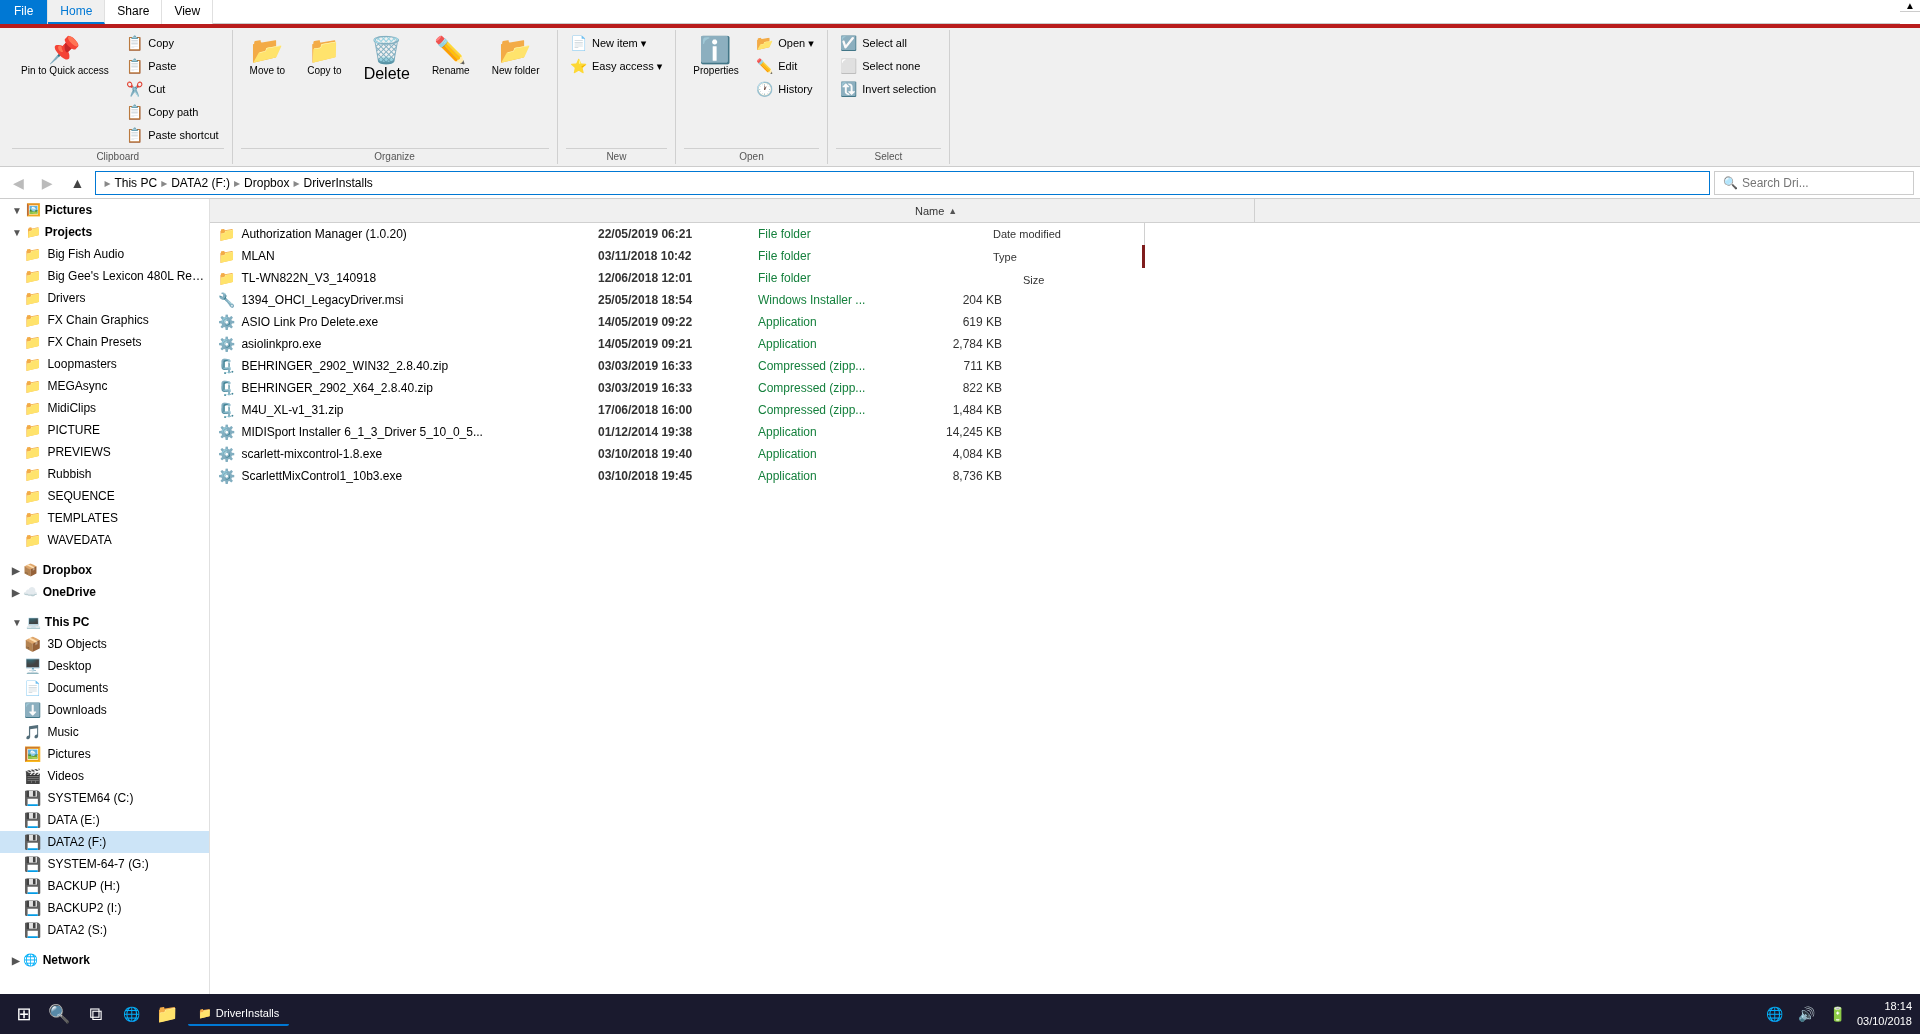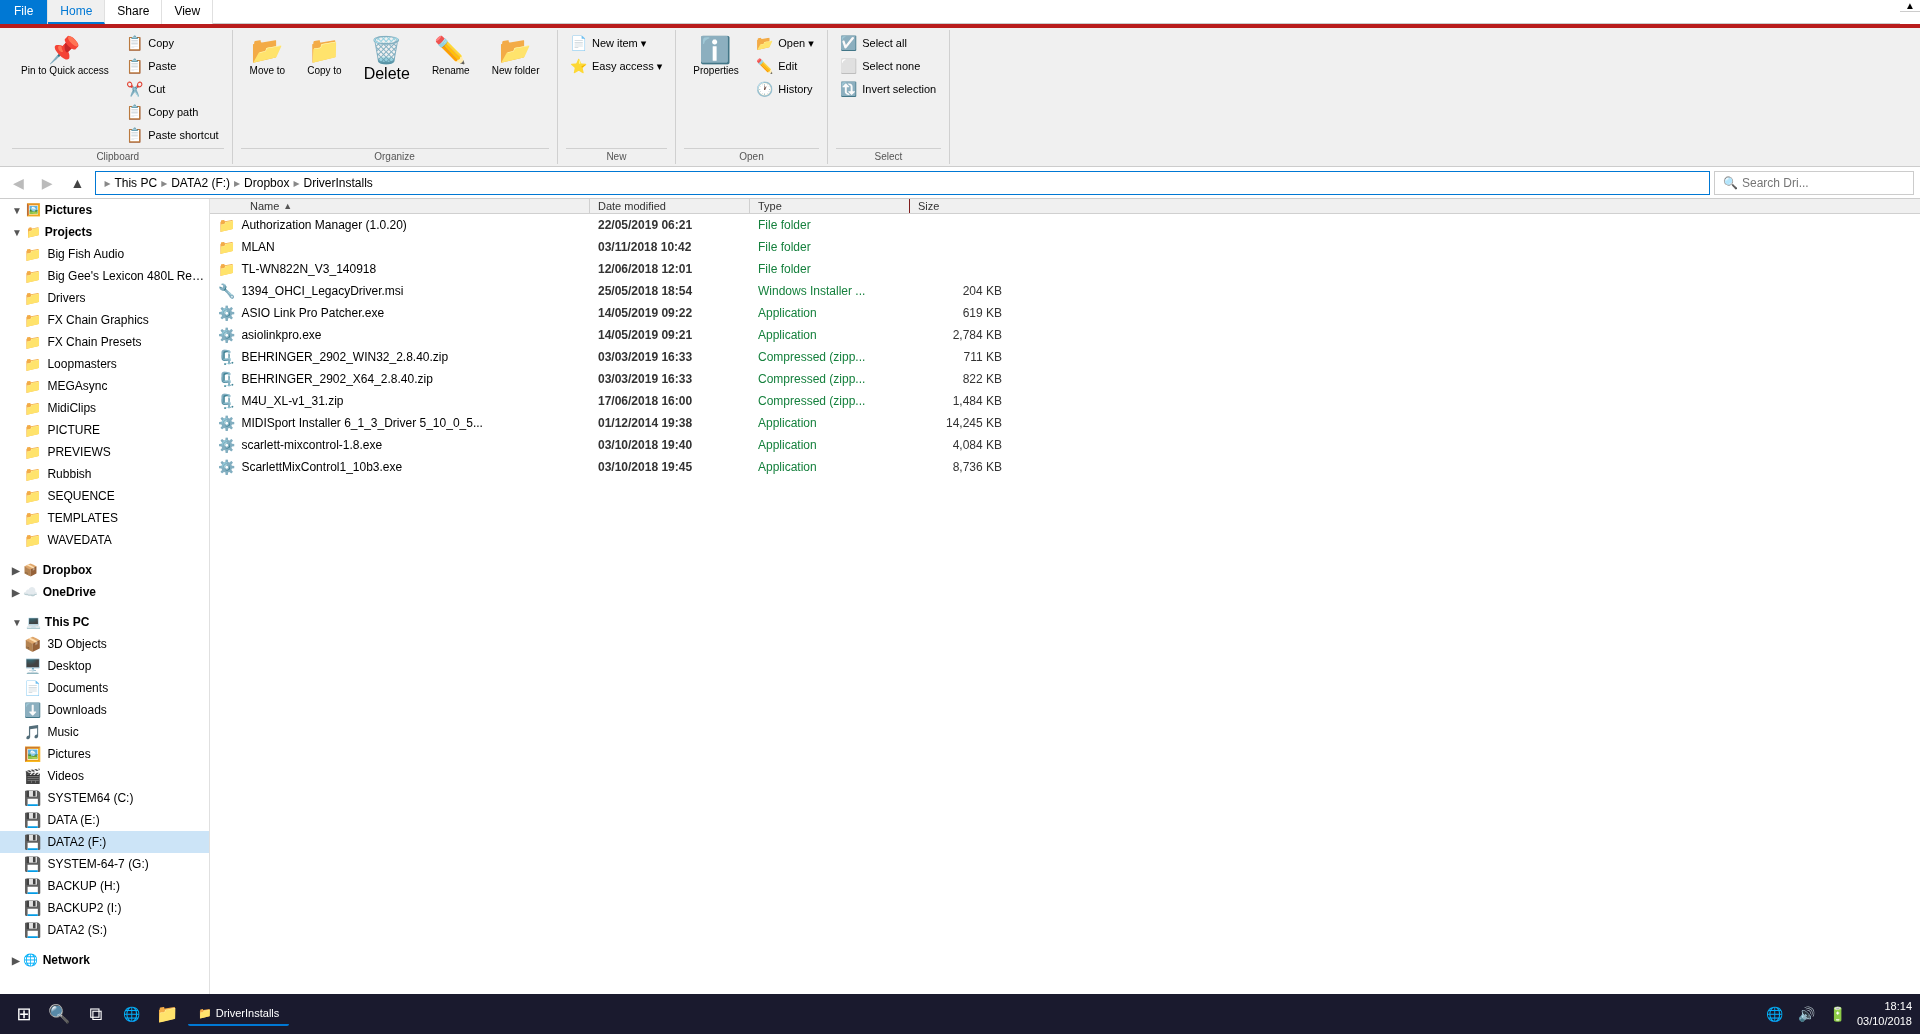--- a/index.html
+++ b/index.html
@@ -39,24 +39,24 @@
     .sidebar-item { display: flex; align-items: center; padding: 2px 4px 2px 16px; cursor: pointer; font-size: 12px; gap: 6px; height: 22px; }
     .sidebar-item.selected { background: #cce4f7; }
     .sidebar-item .item-icon { font-size: 14px; flex-shrink: 0; }
     .sidebar-item .item-label { overflow: hidden; text-overflow: ellipsis; white-space: nowrap; }
     .sidebar-group-header { display: flex; align-items: center; padding: 2px 4px 2px 4px; cursor: pointer; font-size: 12px; font-weight: bold; gap: 4px; height: 22px; }
     .sidebar-group-header .chevron { font-size: 10px; color: #555; }
     .sidebar-separator { height: 8px; }
 
     
     .file-area { flex: 1; overflow-y: auto; background: #fff; }
-    .file-list-header { display: flex; align-items: center; background: #f0f0f0; border-bottom: 1px solid #d0d0d0; padding: 0; height: 15px; font-size: 11px; color: #333; }
+    .file-list-header { display: flex; align-items: center; background: #f0f0f0; border-bottom: 1px solid #d0d0d0; padding: 0; height: 24px; font-size: 11px; color: #333; flex-direction: column; }
     .col-name { width: 380px; padding-left: 40px; flex-shrink: 0; cursor: pointer; display: flex; align-items: center; height: 100%; border-right: 1px solid #d0d0d0; }
     .col-date { width: 160px; padding-left: 8px; flex-shrink: 0; cursor: pointer; display: flex; align-items: center; height: 100%; border-right: 1px solid #d0d0d0; }
-    .col-type { width: 160px; padding-left: 8px; flex-shrink: 0; cursor: pointer; display: flex; align-items: center; height: 100%; border-right: 1px solid #7f1d1d; }
+    .col-type { width: 160px; padding-left: 8px; flex-shrink: 0; cursor: pointer; display: flex; align-items: center; height: 100%; border-right: 3px solid #7f1d1d; }
     .col-size { width: 100px; padding-left: 8px; flex-shrink: 0; cursor: pointer; display: flex; align-items: center; height: 100%; }
     .file-row { display: flex; align-items: center; height: 22px; font-size: 12px; cursor: pointer; border-bottom: 1px solid transparent; }
     .file-name-cell { width: 380px; padding-left: 8px; display: flex; align-items: center; gap: 6px; flex-shrink: 0; overflow: hidden; }
     .file-name-cell .file-icon { font-size: 14px; flex-shrink: 0; }
     .file-name-text { overflow: hidden; text-overflow: ellipsis; white-space: nowrap; }
     .file-date-cell { width: 160px; padding-left: 8px; flex-shrink: 0; color: #333; font-weight: bold; }
     .file-type-cell { width: 160px; padding-left: 8px; flex-shrink: 0; color: #15803d; overflow: hidden; text-overflow: ellipsis; white-space: nowrap; }
     .file-size-cell { width: 100px; padding-left: 8px; flex-shrink: 0; color: #333; text-align: right; padding-right: 8px; }
 
     
@@ -428,21 +428,21 @@
             <span class="file-icon">🔧</span>
             <span class="file-name-text">1394_OHCI_LegacyDriver.msi</span>
           </div>
           <div class="file-date-cell">25/05/2018 18:54</div>
           <div class="file-type-cell">Windows Installer ...</div>
           <div class="file-size-cell">204 KB</div>
         </div>
         <div class="file-row">
           <div class="file-name-cell">
             <span class="file-icon">⚙️</span>
-            <span class="file-name-text">ASIO Link Pro Patcher.exe</span>
+            <span class="file-name-text">ASIO Link Pro Delete.exe</span>
           </div>
           <div class="file-date-cell">14/05/2019 09:22</div>
           <div class="file-type-cell">Application</div>
           <div class="file-size-cell">619 KB</div>
         </div>
         <div class="file-row">
           <div class="file-name-cell">
             <span class="file-icon">⚙️</span>
             <span class="file-name-text">asiolinkpro.exe</span>
           </div>

